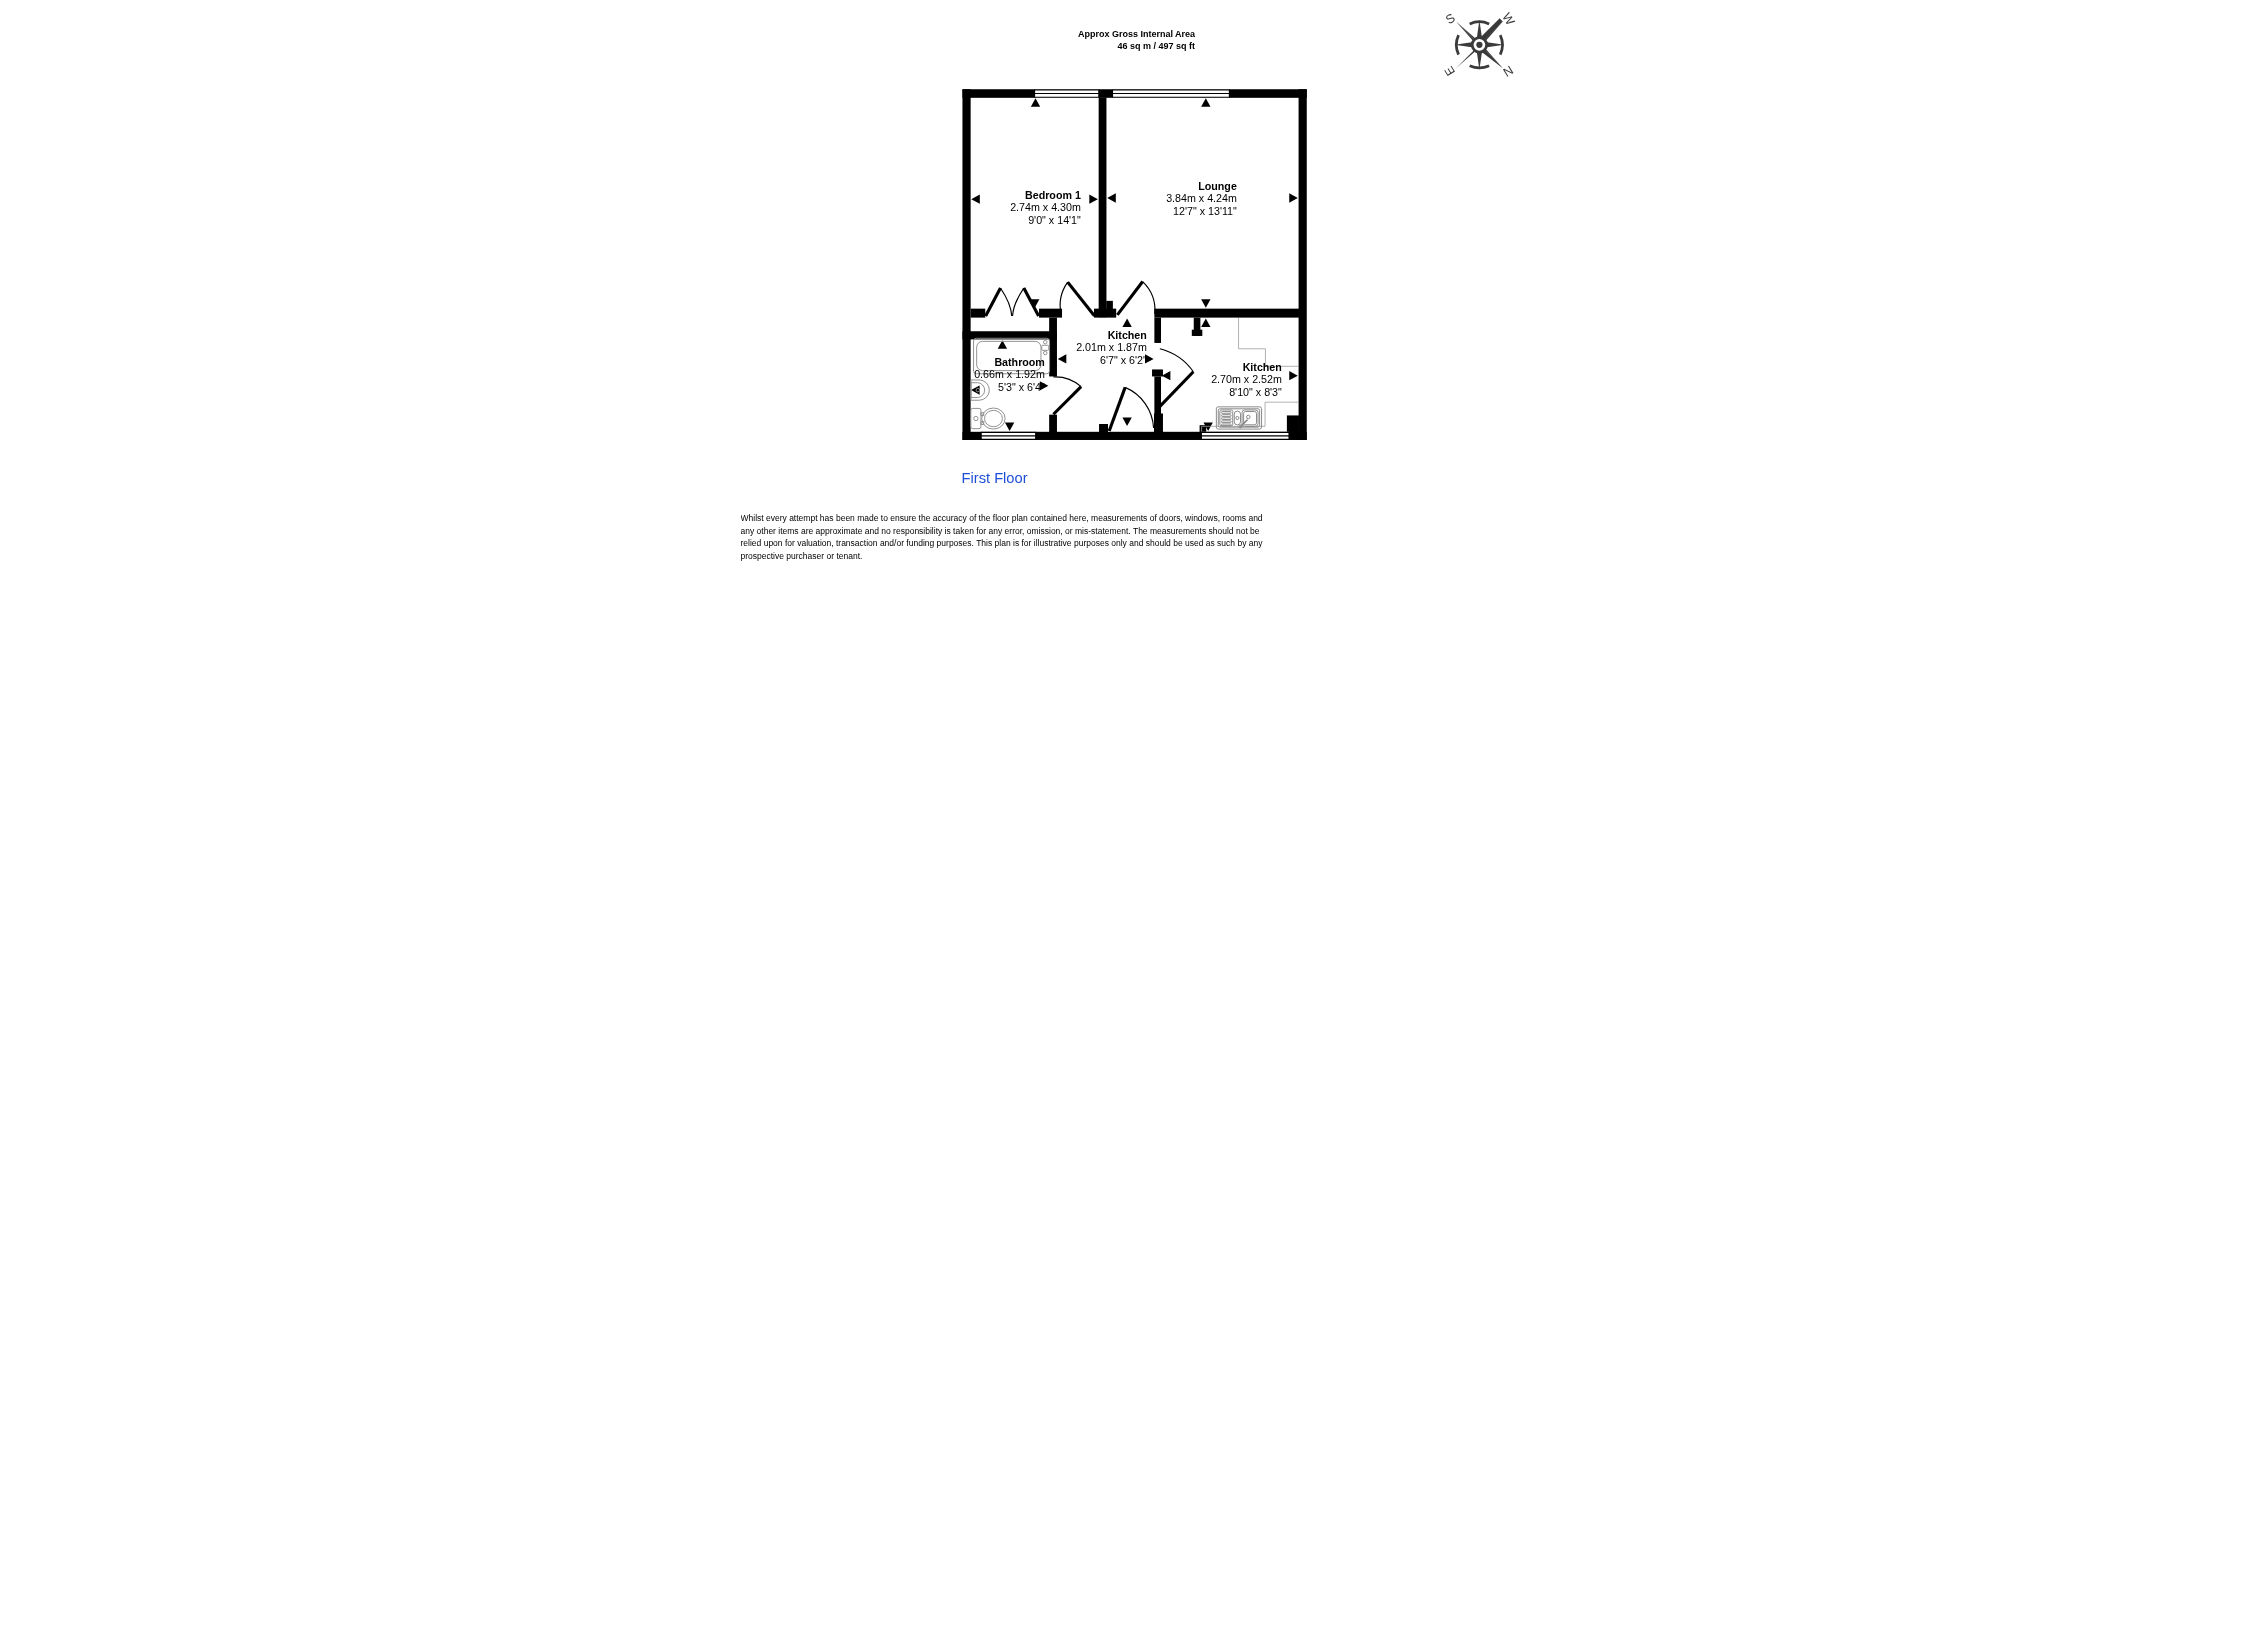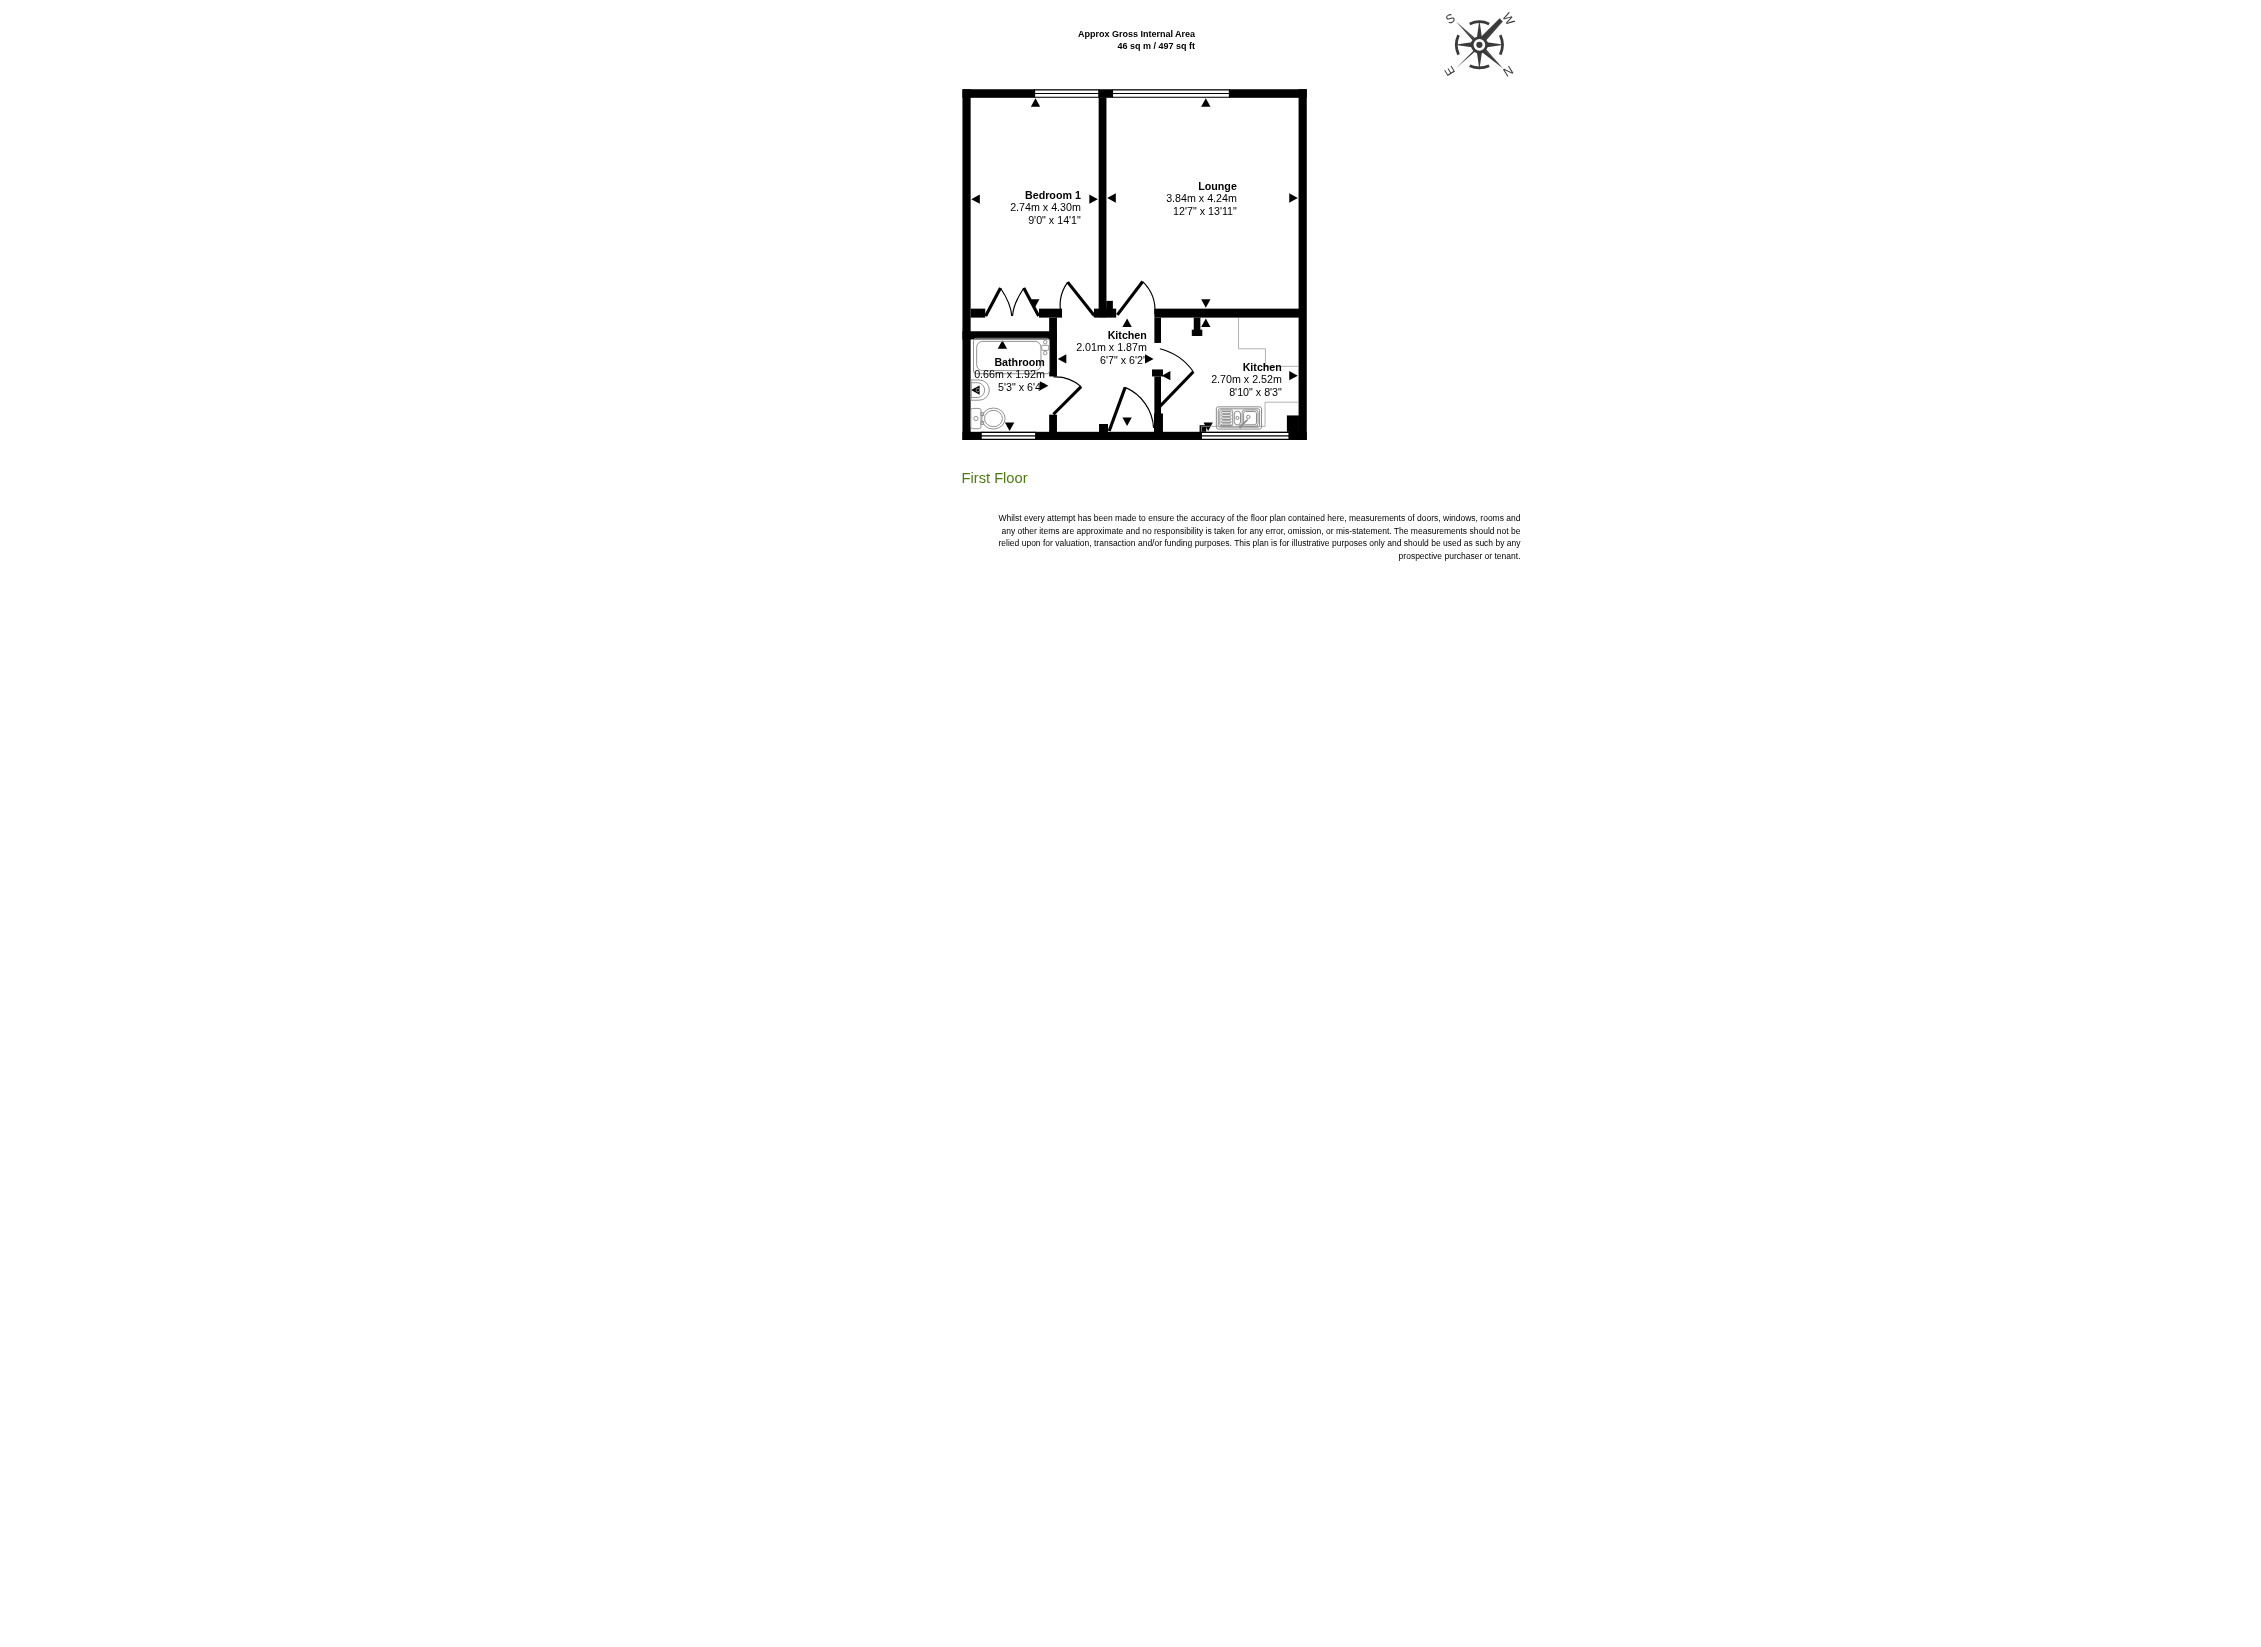--- a/index.html
+++ b/index.html
@@ -3,22 +3,22 @@
 <meta charset="utf-8">
 <style>
   html,body{margin:0;padding:0;background:#ffffff;font-family:"Liberation Sans",sans-serif;}
   #page{position:relative;width:780px;height:568px;background:#fff;overflow:hidden;margin:0 auto;}
   #plan-svg{position:absolute;left:0;top:0;width:780px;height:568px;}
   .txt{position:absolute;color:#000;}
   .center-block{transform:translateX(-50%);text-align:right;white-space:nowrap;}
   .title-block{font-size:9px;font-weight:bold;line-height:12px;}
   .room-label .rn{font-size:10.7px;font-weight:bold;line-height:12.4px;}
   .room-label .rd{font-size:10.7px;font-weight:normal;line-height:12.4px;}
-  .floor-label{font-size:14.7px;font-weight:normal;color:#4d7c0f;}
-  .disclaimer{left:0;width:100%;text-align:right;font-size:8.5px;line-height:12.7px;color:#000;}
+  .floor-label{font-size:14.7px;font-weight:normal;color:#1d4ed8;}
+  .disclaimer{left:0;width:100%;text-align:left;font-size:8.5px;line-height:12.7px;color:#000;}
   .disclaimer div{white-space:nowrap;}
 </style>
 </head>
 <body>
 
 <div id="page">
 
   <svg id="plan-svg" viewBox="0 0 4000 2915" preserveAspectRatio="xMidYMid meet">
 
     <g fill="#000">

